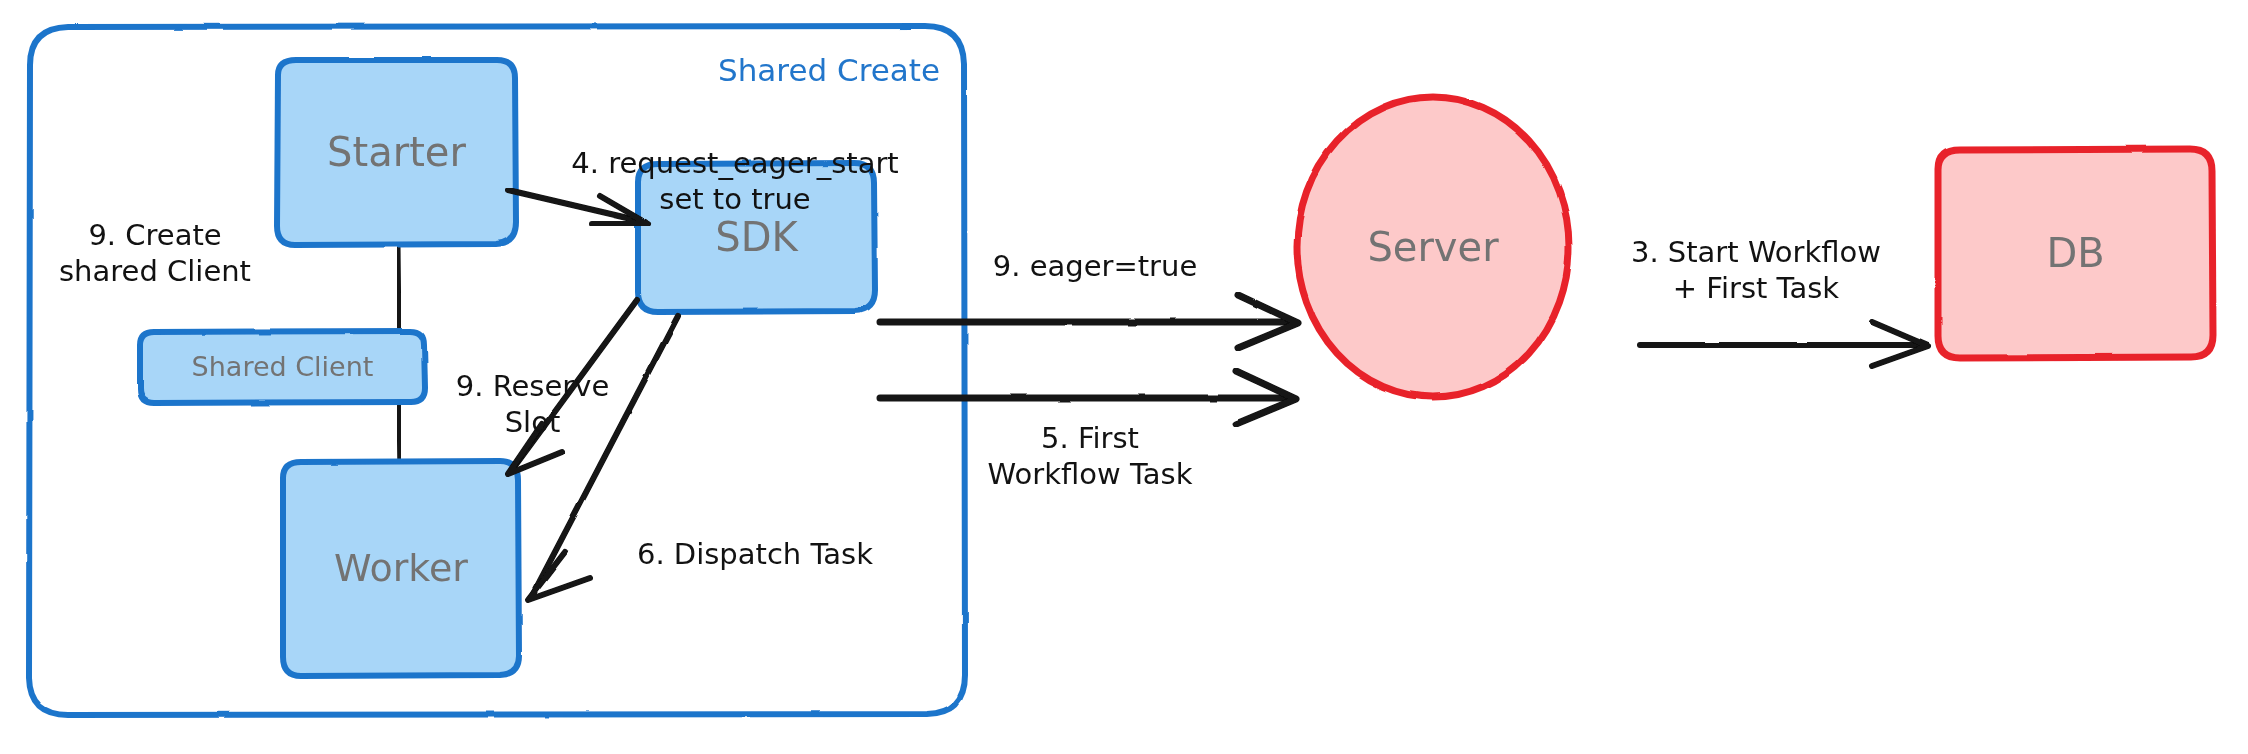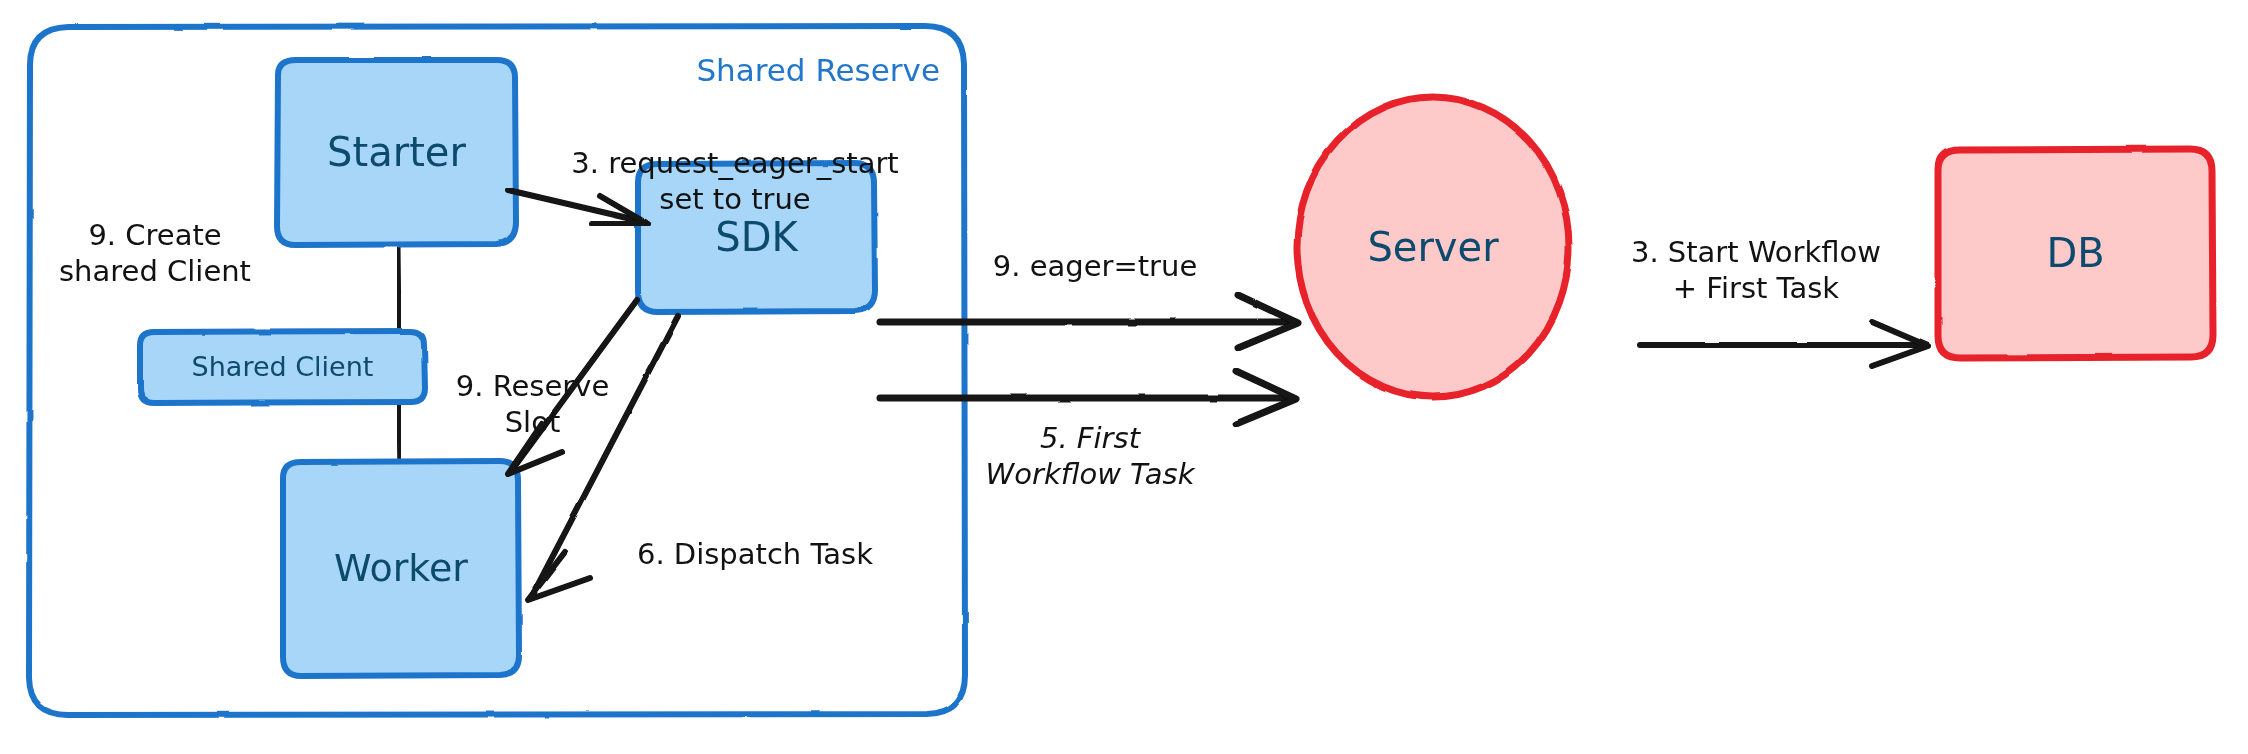--- a/index.html
+++ b/index.html
@@ -24,21 +24,21 @@
     left: 0;
     width: 2248px;
     height: 754px;
   }
   .node-label {
     position: absolute;
     display: flex;
     align-items: center;
     justify-content: center;
     text-align: right;
-    color: #0c4a6e;
+    color: #737373;
     font-family: "DejaVu Sans", sans-serif;
     pointer-events: none;
     white-space: pre;
     line-height: 1.22;
   }
   .edge-label {
     position: absolute;
     text-align: center;
     color: #121212;
     font-family: "DejaVu Sans", sans-serif;
@@ -127,46 +127,46 @@
       <path d="M 1236 371 L 1296 399 L 1236 424" fill="none" stroke="#121212" stroke-width="7" stroke-linecap="round" stroke-linejoin="round"></path>
     </g>
 
     <g filter="url(#rough)">
       <path d="M 1640 345 L 1920 345" fill="none" stroke="#121212" stroke-width="6" stroke-linecap="round"></path>
       <path d="M 1872 322 L 1928 346 L 1872 366" fill="none" stroke="#121212" stroke-width="6" stroke-linecap="round" stroke-linejoin="round"></path>
     </g>
 
   </svg>
 
-  <div class="group-label" style="left:650px; top:52px; width:290px; font-size:31px; color:#2276cb;">Shared Reserve</div>
+  <div class="group-label" style="left:650px; top:52px; width:290px; font-size:31px; color:#2276cb;">Shared Create</div>
 
   <div class="node-label" style="left:277px; top:60px; width:239px; height:185px; font-size:40px;">Starter</div>
 
   <div class="node-label" style="left:140px; top:331px; width:285px; height:72px; font-size:27px;">Shared Client</div>
 
   <div class="node-label" style="left:283px; top:461px; width:236px; height:215px; font-size:38px;">Worker</div>
 
   <div class="node-label" style="left:638px; top:163px; width:237px; height:149px; font-size:40px;">SDK</div>
 
   <div class="node-label" style="left:1938px; top:149px; width:275px; height:209px; font-size:40px;">DB</div>
 
   <div class="node-label" style="left:1297px; top:97px; width:272px; height:300px; font-size:40px;">Server</div>
 
-  <div class="edge-label" style="left:525px; top:145px; width:420px; font-size:29px;">3. request_eager_start
+  <div class="edge-label" style="left:525px; top:145px; width:420px; font-size:29px;">4. request_eager_start
 set to true</div>
 
   <div class="edge-label" style="left:30px; top:217px; width:250px; font-size:29px;">9. Create
 shared Client</div>
 
   <div class="edge-label" style="left:430px; top:368px; width:205px; font-size:29px;">9. Reserve
 Slot</div>
 
   <div class="edge-label" style="left:955px; top:248px; width:280px; font-size:29px;">9. eager=true</div>
 
   <div class="edge-label" style="left:1591px; top:234px; width:330px; font-size:29px;">3. Start Workflow
 + First Task</div>
 
-  <div class="edge-label" style="left:945px; top:420px; width:290px; font-size:29px;font-style:italic;">5. First
+  <div class="edge-label" style="left:945px; top:420px; width:290px; font-size:29px;">5. First
 Workflow Task</div>
 
   <div class="edge-label" style="left:605px; top:536px; width:300px; font-size:29px;">6. Dispatch Task</div>
 
 </div>
 
 </body></html>

